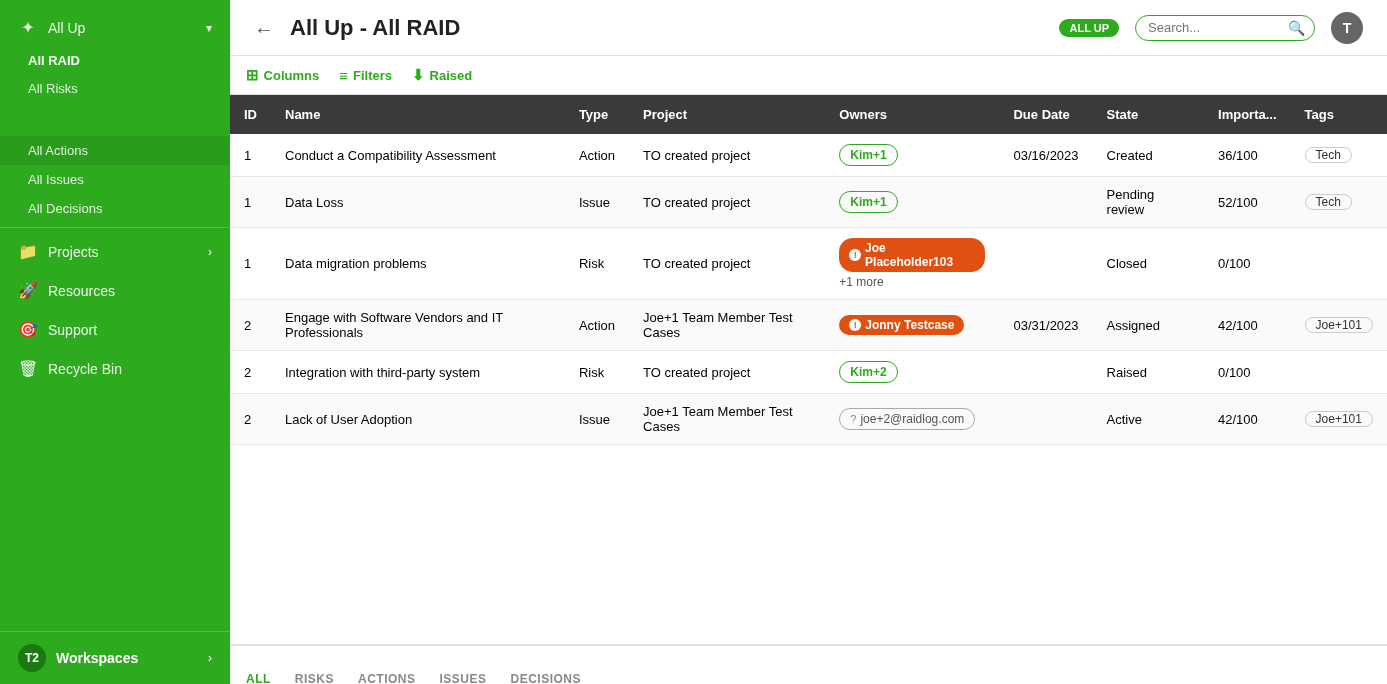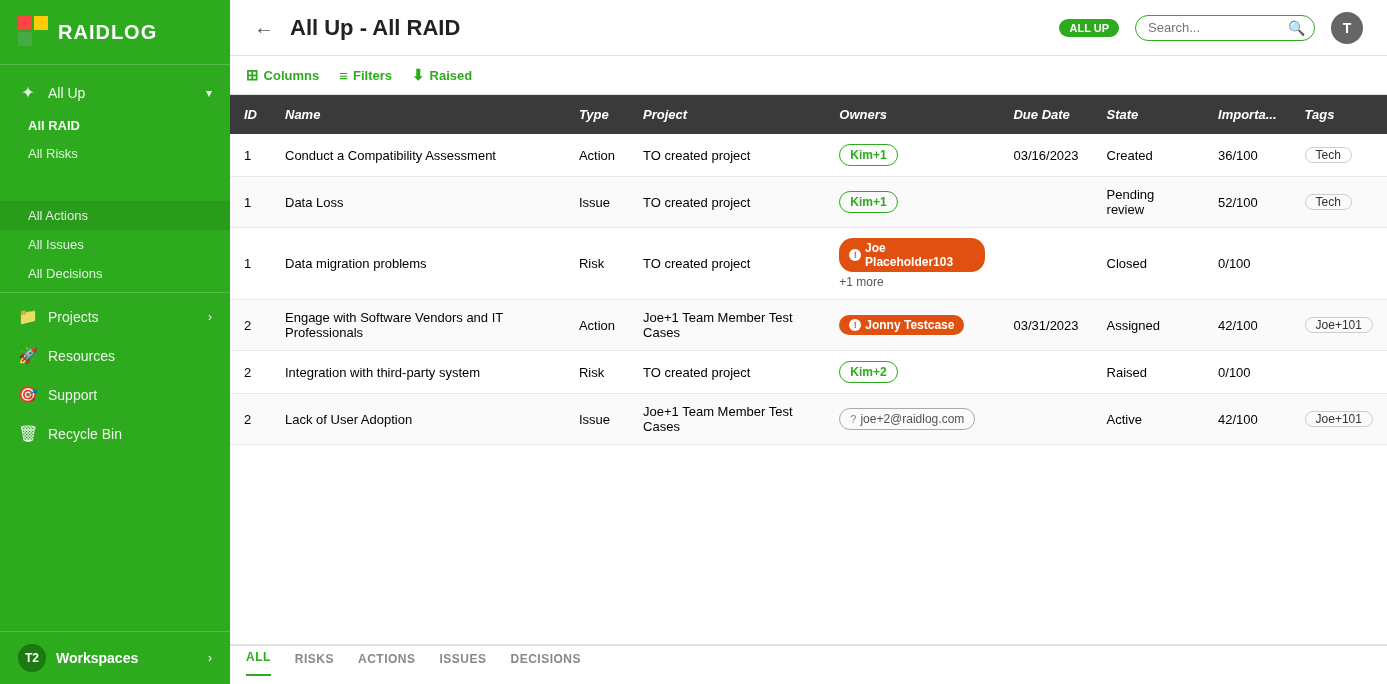--- a/index.html
+++ b/index.html
@@ -194,21 +194,20 @@
       overflow-x: auto;
     }
     table {
       width: 100%;
       border-collapse: collapse;
       font-size: 13px;
     }
     thead tr {
       background: #3a3a3a;
       color: #fff;
-      font-style: italic;
     }
     th {
       padding: 12px 14px;
       text-align: left;
       font-weight: 600;
       font-size: 13px;
       white-space: nowrap;
     }
     td {
       padding: 10px 14px;
@@ -274,22 +273,22 @@
       border: 1.5px solid #ccc;
       border-radius: 12px;
       padding: 0 10px;
       font-size: 12px;
       color: #333;
     }
 
     
     .bottom-tabs {
       display: flex;
-      align-items: flex-end;
-      padding: 8px 16px;
+      align-items: flex-start;
+      padding: 16px 16px;
       border-top: 2px solid #e0e0e0;
       height: 40px;
       gap: 24px;
       background: #fff;
     }
     .tab-item {
       font-size: 12px;
       font-weight: 600;
       color: #888;
       cursor: pointer;
@@ -304,30 +303,20 @@
 
     
     .table-container::-webkit-scrollbar { width: 6px; height: 6px; }
     .table-container::-webkit-scrollbar-track { background: #f1f1f1; }
     .table-container::-webkit-scrollbar-thumb { background: #ccc; border-radius: 3px; }
   </style>
 </head>
 <body>
 
 <div class="sidebar">
-  <div class="sidebar-logo">
-
-    <svg class="logo-icon" viewBox="0 0 32 32">
-      <rect x="0" y="0" width="14" height="14" fill="#ff4444"></rect>
-      <rect x="16" y="0" width="14" height="14" fill="#ffcc00"></rect>
-      <rect x="0" y="16" width="14" height="14" fill="#44aa44"></rect>
-      <rect x="16" y="16" width="14" height="14" fill="#2eaa1e"></rect>
-    </svg>
-    <span class="logo-text">RAIDLOG</span>
-  </div>
 
   <div class="sidebar-nav">
 
     <div class="sidebar-item">
       <span class="sidebar-item-icon">✦</span>
       <span>All Up</span>
       <span class="sidebar-chevron">▾</span>
     </div>
 
     <div class="sidebar-item-allraid" style="font-weight:700;">

